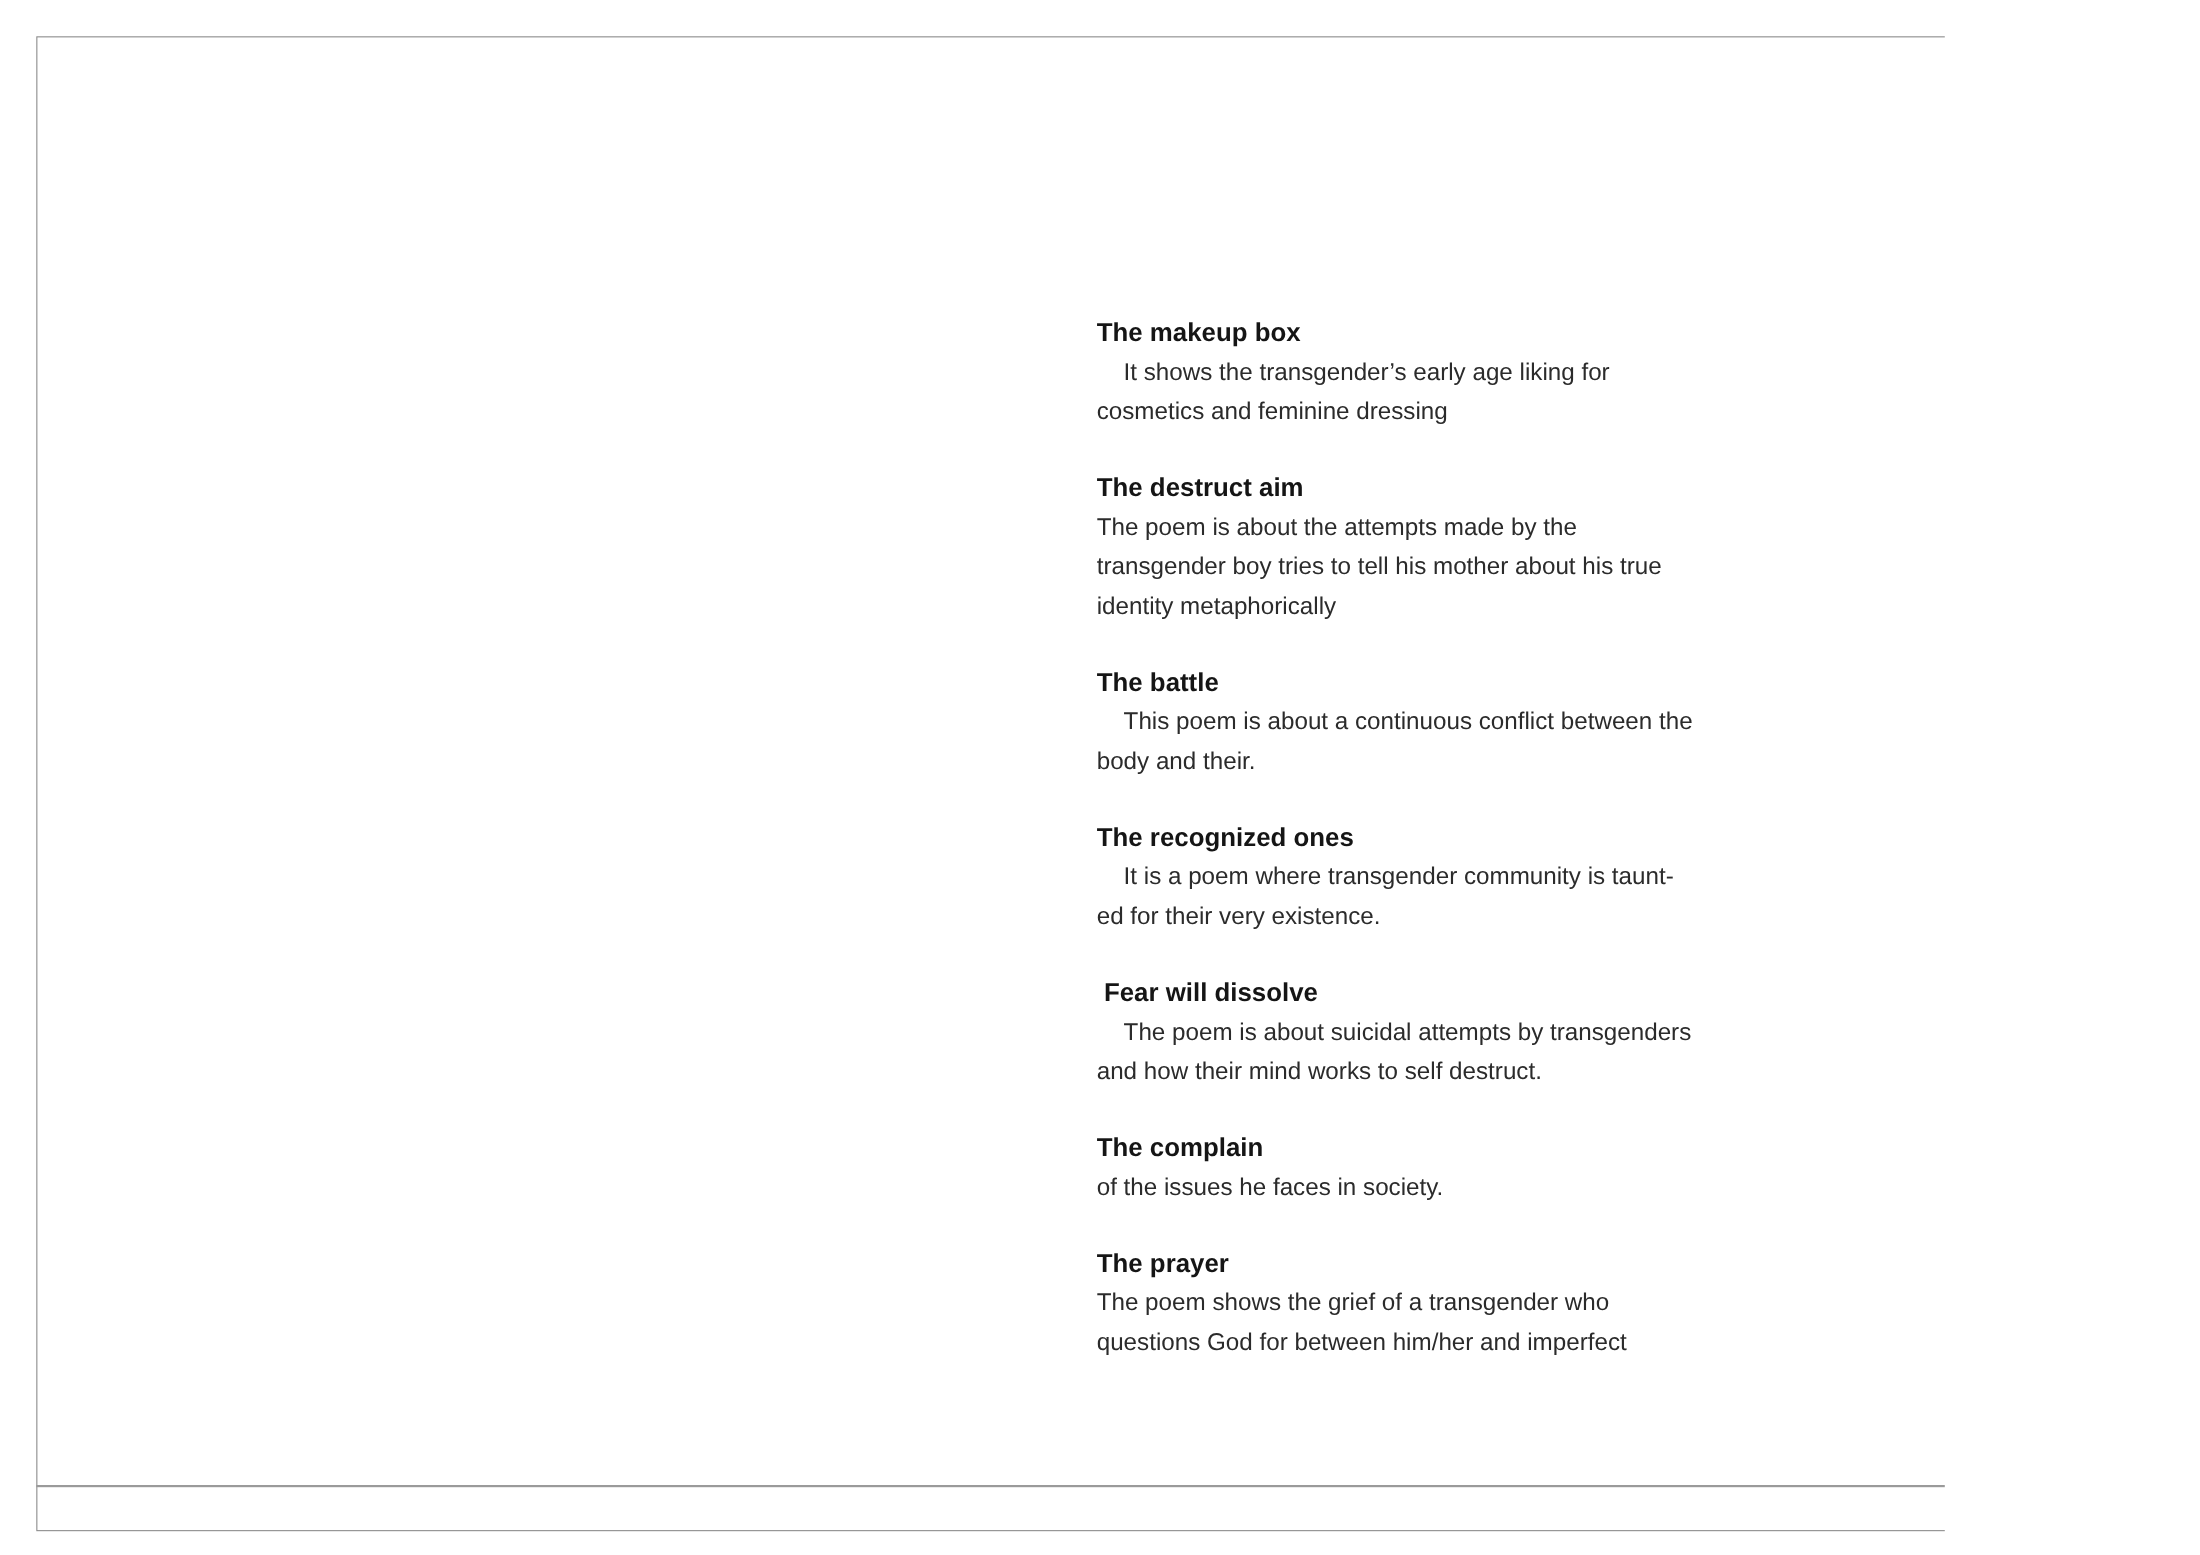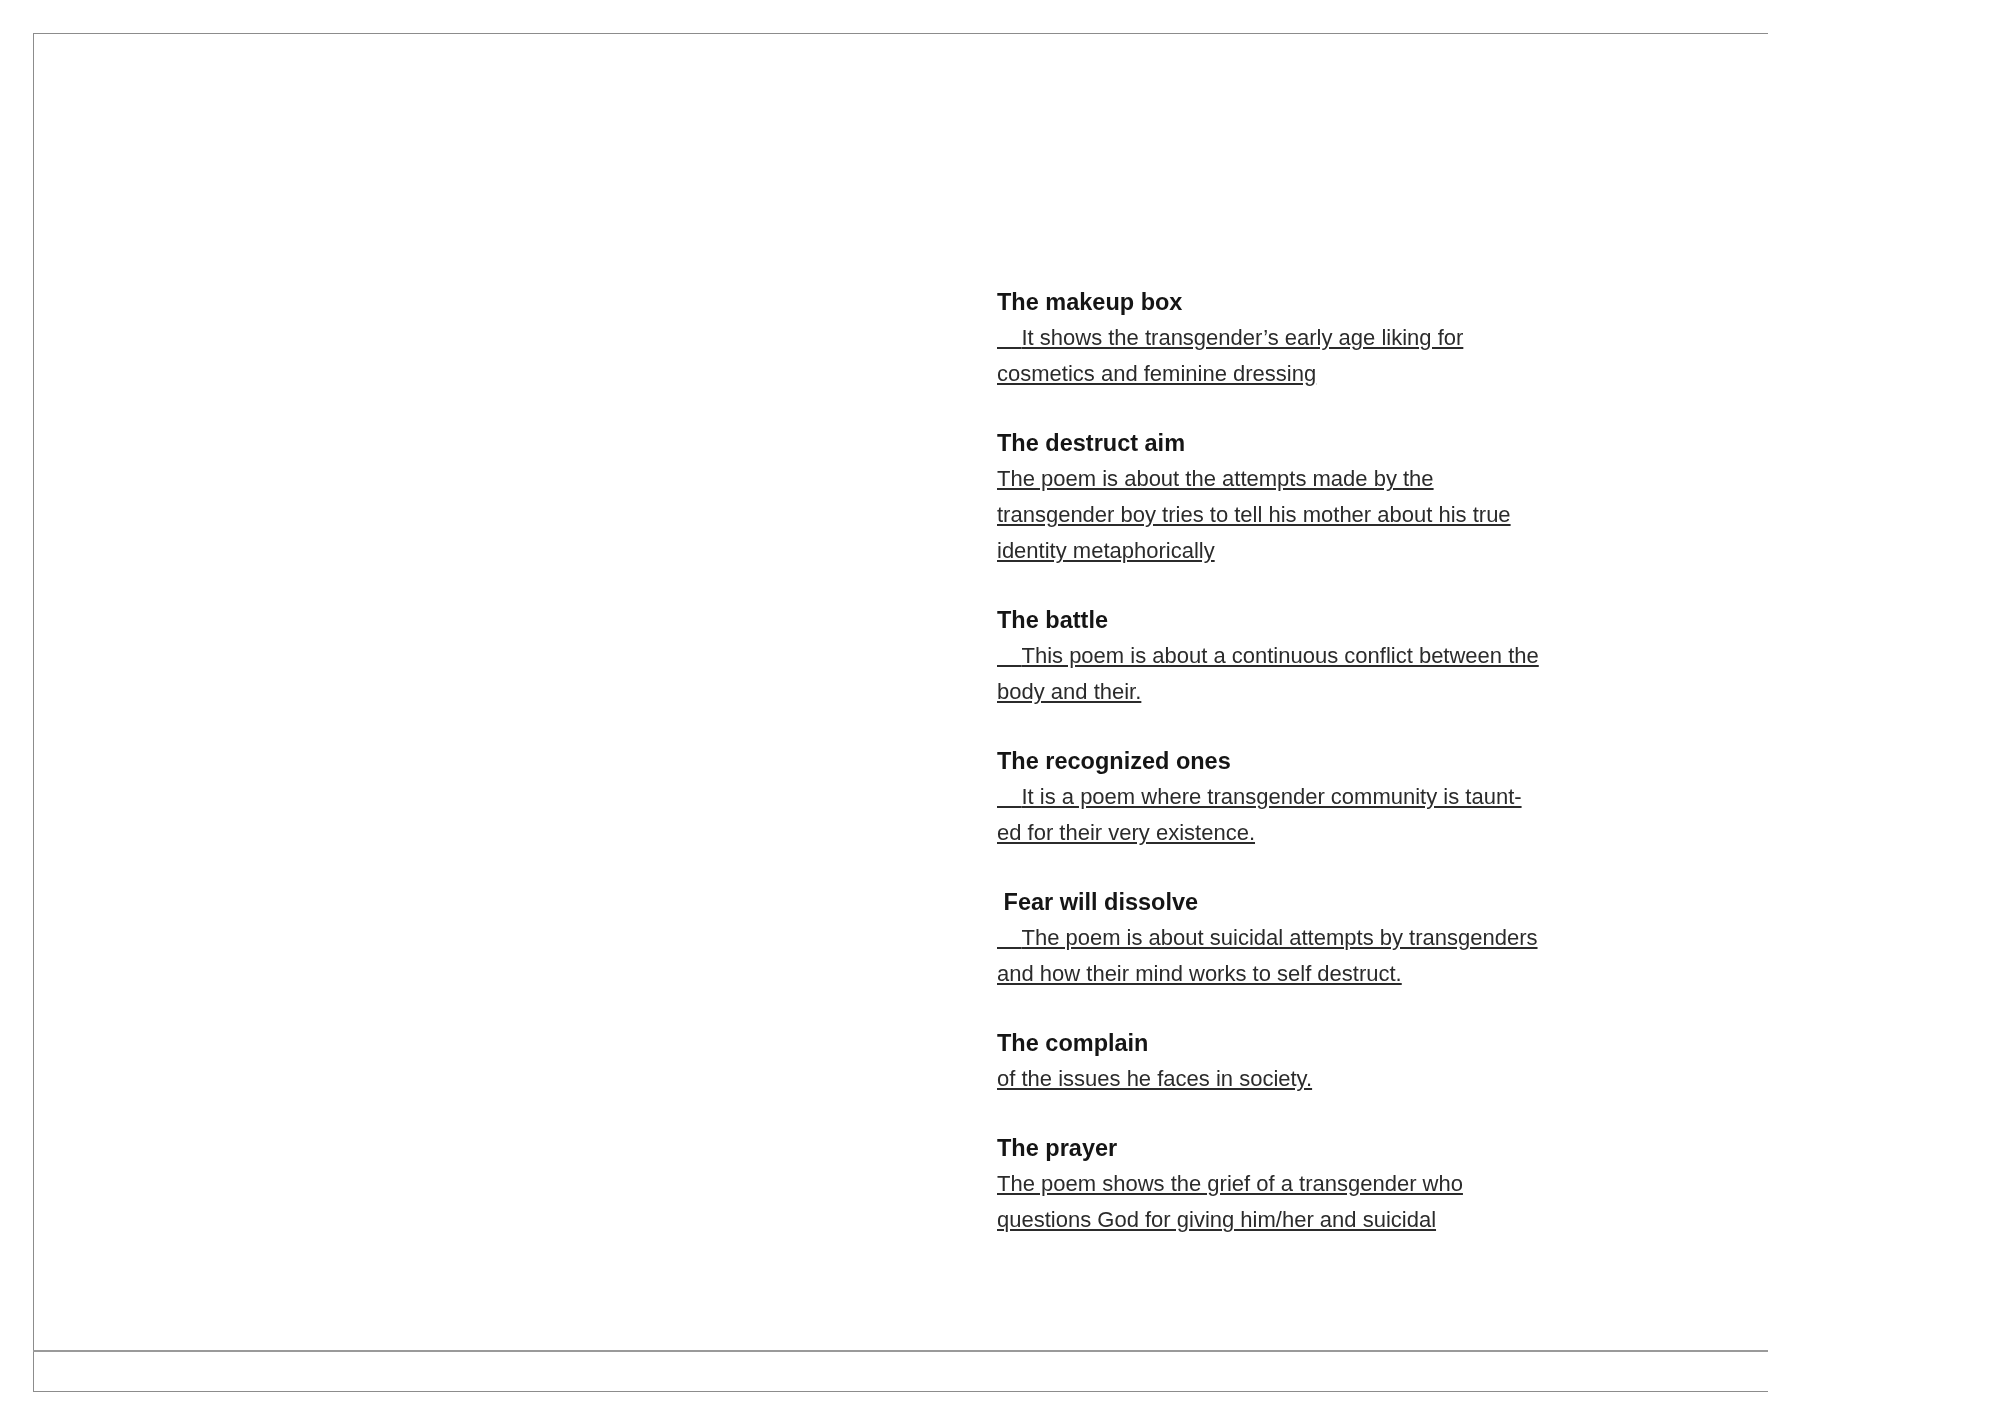--- a/index.html
+++ b/index.html
@@ -41,21 +41,20 @@
     font-weight: bold;
     color: #151515;
     line-height: 36px;
     white-space: pre-wrap;
   }
   .section-line {
     font-size: 22px;
     line-height: 36px;
     white-space: pre-wrap;
     color: #2b2b2b;
-    text-decoration: underline;
   }
   .footer-rule {
     position: absolute;
     left: 33px;
     top: 1350px;
     width: 1841px;
     height: 1.5px;
     background: #9a9a9a;
   }
   .page-number {
@@ -107,20 +106,20 @@
     </section>
 
     <section class="poem-section">
       <h2 class="section-title">The complain</h2>
       <div class="section-line">of the issues he faces in society.</div>
     </section>
 
     <section class="poem-section">
       <h2 class="section-title">The prayer</h2>
       <div class="section-line">The poem shows the grief of a transgender who</div>
-      <div class="section-line">questions God for giving him/her and suicidal</div>
+      <div class="section-line">questions God for between him/her and imperfect</div>
     </section>
 
   </div>
 
   <div class="footer-rule"></div>
   <div class="page-number">31</div>
 </div>
 
 </body></html>

